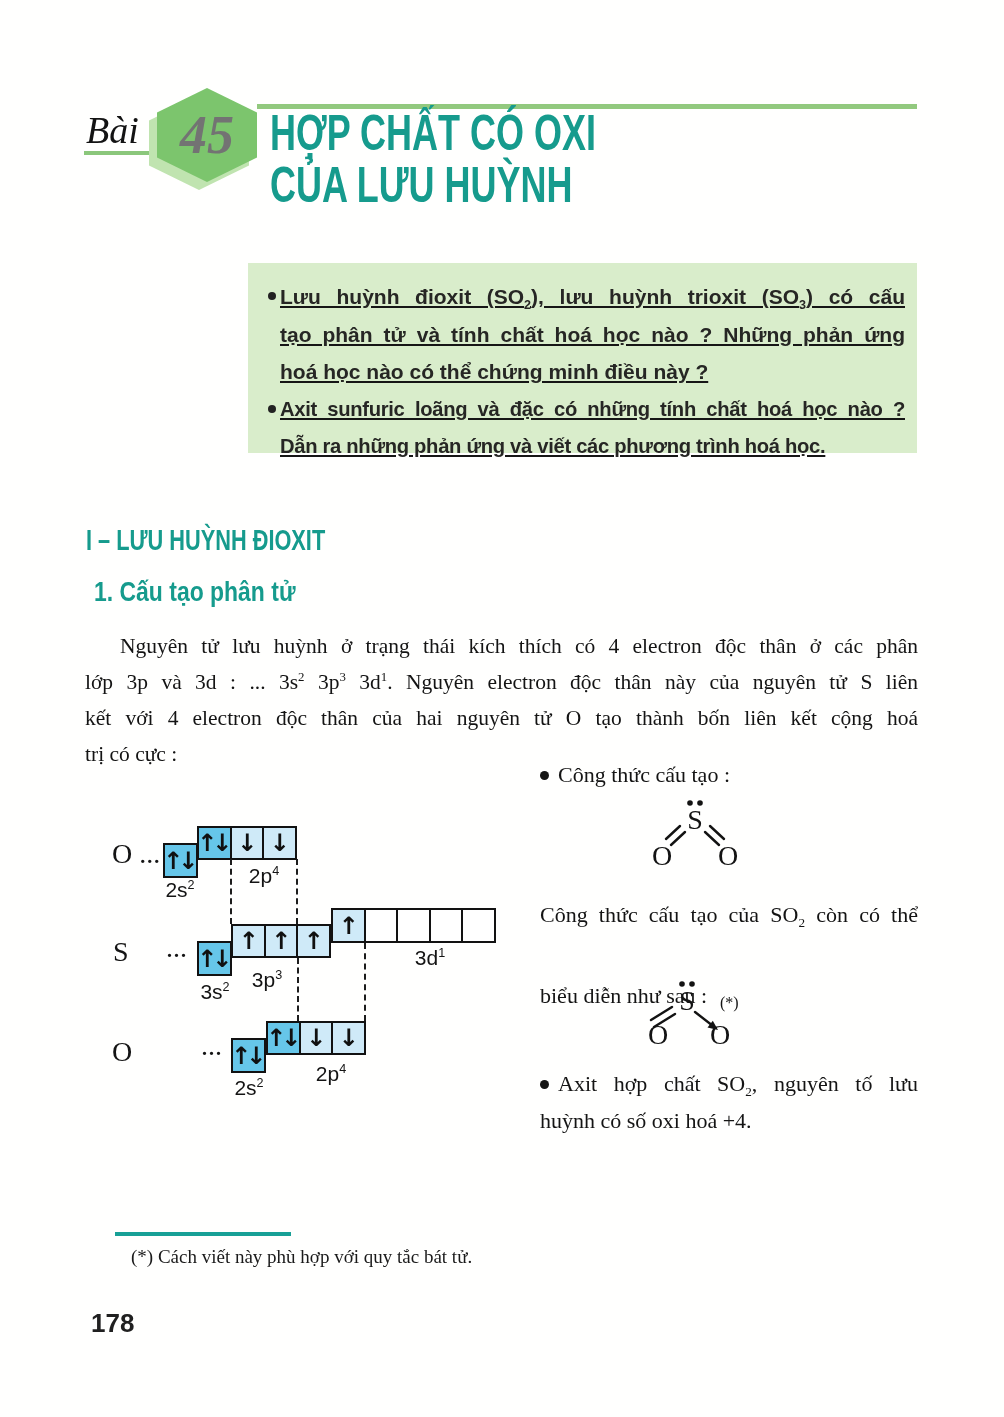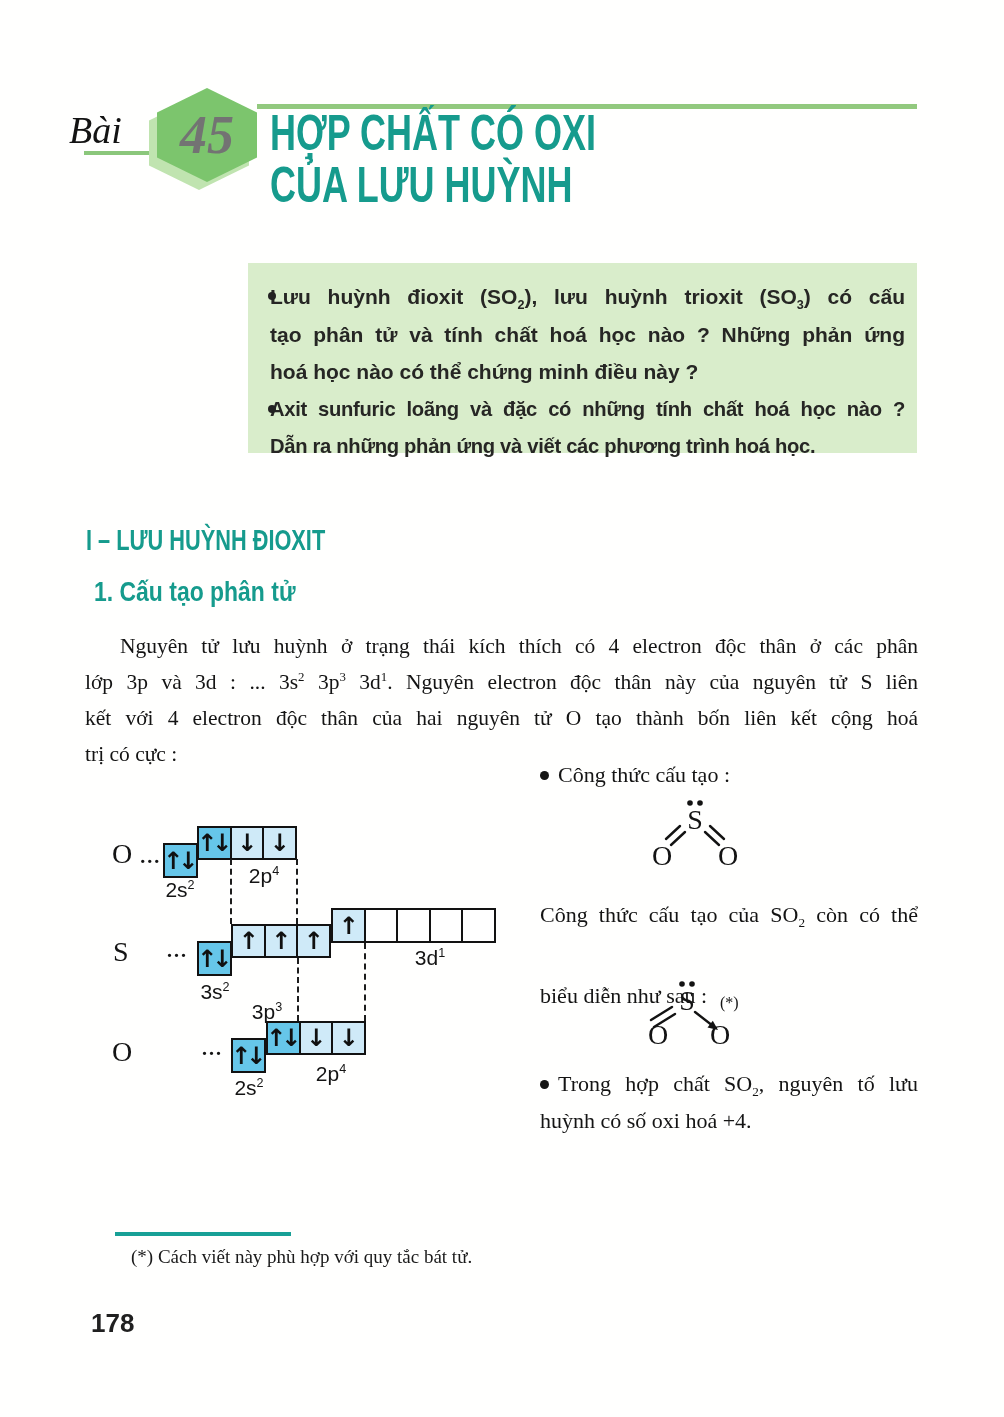--- a/index.html
+++ b/index.html
@@ -14,21 +14,21 @@
   .toprule{height:5px;background:#92c97e;}
   .bai-underline{height:4px;background:#8bc77b;}
   .hex{clip-path:polygon(50% 0,100% 26%,100% 74%,50% 100%,0 74%,0 26%);}
   .lesson-num{display:flex;align-items:center;justify-content:center;
               font:italic bold 54px "Liberation Serif",serif;color:#737373;}
   .title{font:bold 50px/52px "Liberation Sans",sans-serif;color:#169b8d;
          transform:scaleX(.72);transform-origin:left top;white-space:nowrap;}
 
   
   .ibox{background:#d9edcb;box-sizing:border-box;padding:15px 12px 0 0;}
-  .ibullet{position:relative;padding-left:22px;}
+  .ibullet{position:relative;padding-left:32px;text-decoration:underline;}
   .ibullet .bdot2{position:absolute;left:20px;top:14px;}
   .ibox-line{display:block;font:bold 21px/37.5px "Liberation Sans",sans-serif;color:#262624;}
   .cond{font-size:20.2px;letter-spacing:-.3px;}
   .jl{text-align:justify;text-align-last:justify;white-space:nowrap;}
 
   .h1{font:bold 29px "Liberation Sans",sans-serif;color:#169b8d;transform:scaleX(.75);
       transform-origin:left top;white-space:nowrap;}
   .h2{font:bold 27px "Liberation Sans",sans-serif;color:#169b8d;transform:scaleX(.85);
       transform-origin:left top;white-space:nowrap;}
 
@@ -60,21 +60,21 @@
   .footnote{font-size:19px;color:#1a1a1a;}
   .pagenum{font:bold 26px "Liberation Sans",sans-serif;color:#202020;}
 </style>
 </head>
 <body>
 
 <div class="page">
 
   <div class="abs toprule" style="left:257px;top:104px;width:660px;"></div>
 
-  <div class="abs serif" style="left:69px;top:108px;font:italic 38px 'Liberation Serif',serif;color:#131313;">Bài</div>
+  <div class="abs serif" style="left:86px;top:108px;font:italic 38px 'Liberation Serif',serif;color:#131313;">Bài</div>
   <div class="abs bai-underline" style="left:84px;top:151px;width:74px;"></div>
 
   <div class="abs hex" style="left:149px;top:96px;width:100px;height:94px;background:#c0e4b0;"></div>
   <div class="abs hex" style="left:157px;top:88px;width:100px;height:94px;background:#7cc56d;"></div>
   <div class="abs lesson-num" style="left:157px;top:88px;width:100px;height:94px;">45</div>
 
   <div class="abs title" style="left:270px;top:107px;">
     <span class="line">HỢP CHẤT CÓ OXI</span>
     <span class="line">CỦA LƯU HUỲNH</span>
   </div>
@@ -144,21 +144,21 @@
   <div class="abs srow" style="left:331px;top:908px;">
     <span class="obox light" style="height:35px;">
         <span class="arr">↑</span>
       </span>
     <span class="obox empty" style="height:35px;"></span>
     <span class="obox empty" style="height:35px;"></span>
     <span class="obox empty" style="height:35px;"></span>
     <span class="obox empty" style="height:35px;"></span>
   </div>
   <div class="abs olab" style="left:183px;top:980px;"><span>3s</span><sup>2</sup></div>
-  <div class="abs olab" style="left:235px;top:968px;margin-top:32px;"><span>3p</span><sup>3</sup></div>
+  <div class="abs olab" style="left:235px;top:968px;"><span>3p</span><sup>3</sup></div>
   <div class="abs olab" style="left:398px;top:946px;"><span>3d</span><sup>1</sup></div>
 
   <div class="abs rowlab" style="left:112px;top:1036px;">O</div>
   <div class="abs rowlab" style="left:201px;top:1030px;">...</div>
   <div class="abs srow" style="left:231px;top:1038px;">
     <span class="obox dark" style="height:35px;">
         <span class="arr pair">↑↓</span>
       </span>
   </div>
   <div class="abs srow" style="left:266px;top:1021px;">
@@ -213,20 +213,20 @@
       <line x1="47" y1="40" x2="26" y2="53"></line>
     </g>
     <g>
       <line x1="67" y1="38" x2="85" y2="52"></line>
       <polygon points="90,56 79.5,53.5 84.8,46.8" fill="#131313"></polygon>
     </g>
     <text x="30" y="70" font-size="28" text-anchor="middle">O</text>
     <text x="92" y="70" font-size="28" text-anchor="middle">O</text>
   </svg>
 
-  <div class="abs rc-line rc-just" style="left:540px;top:1066px;"><span class="bdot"></span><span>Trong hợp chất SO</span><sub>2</sub><span>, nguyên tố lưu</span></div>
+  <div class="abs rc-line rc-just" style="left:540px;top:1066px;"><span class="bdot"></span><span>Axit hợp chất SO</span><sub>2</sub><span>, nguyên tố lưu</span></div>
   <div class="abs rc-line" style="left:540px;top:1103px;">huỳnh có số oxi hoá +4.</div>
 
   <div class="abs footrule" style="left:115px;top:1232px;width:176px;"></div>
   <div class="abs footnote" style="left:131px;top:1246px;">(*) Cách viết này phù hợp với quy tắc bát tử.</div>
   <div class="abs pagenum" style="left:91px;top:1308px;">178</div>
 
 </div>
 
 </body></html>

